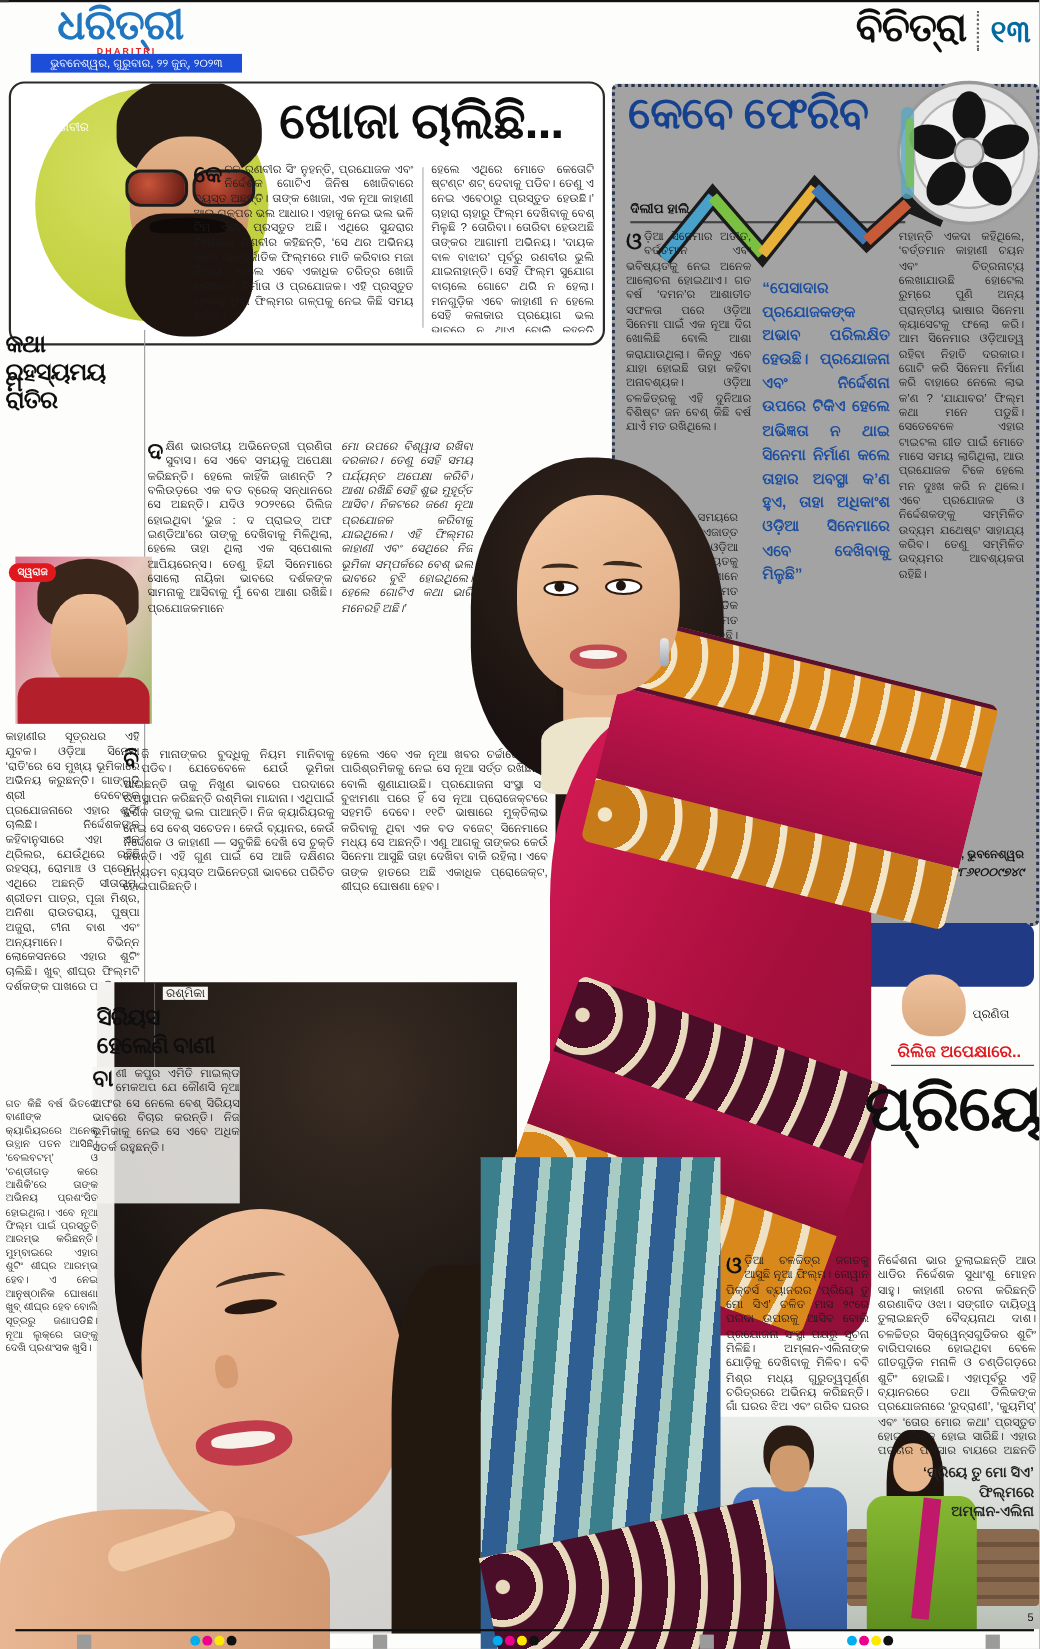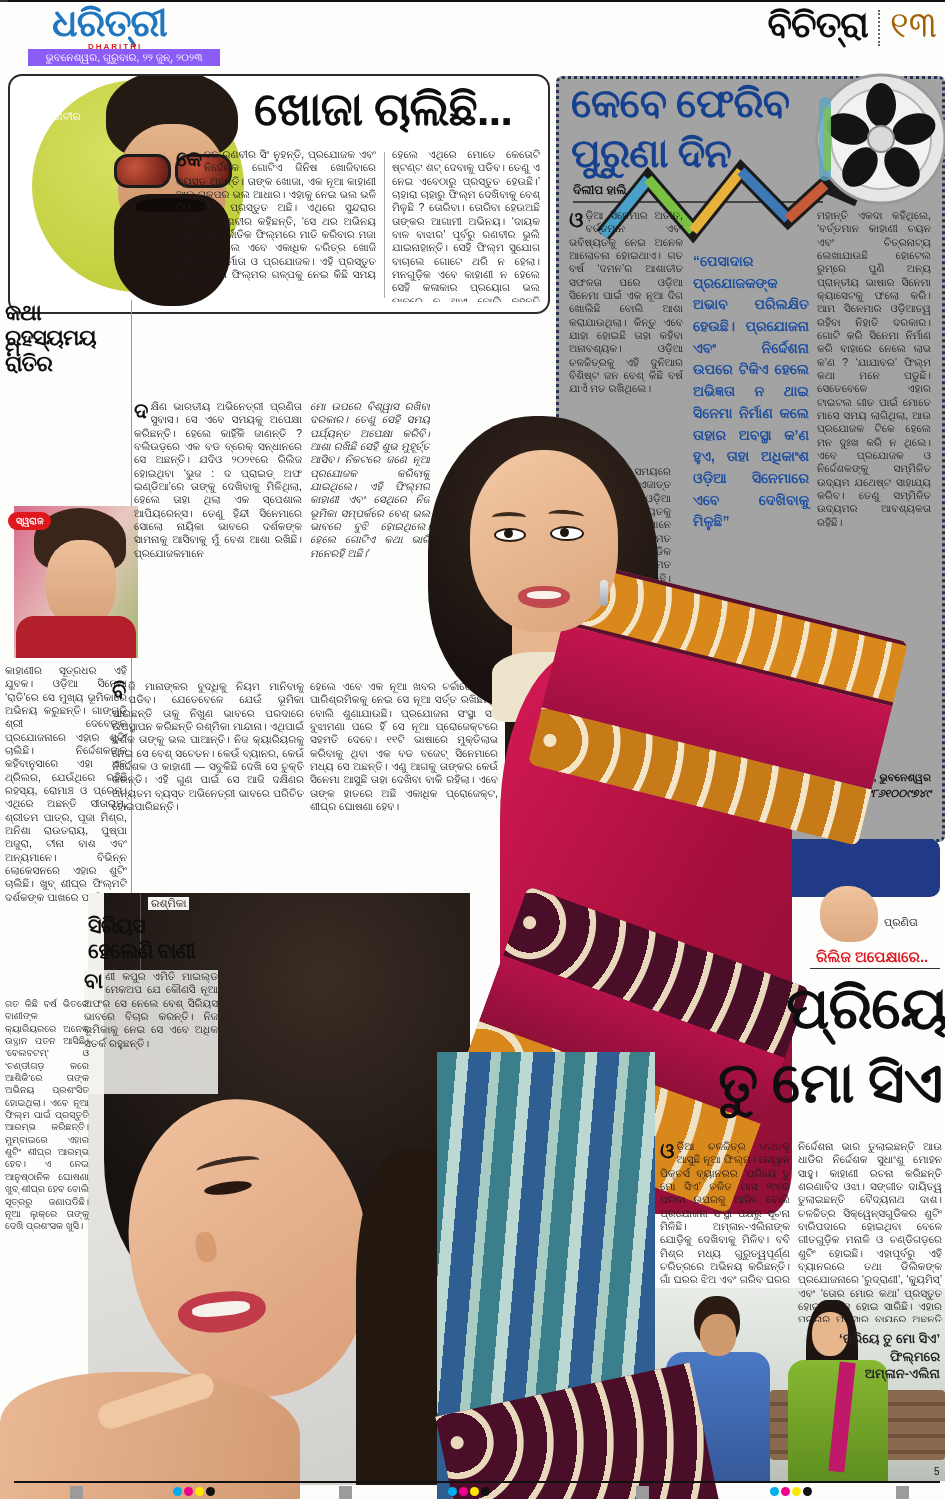--- a/index.html
+++ b/index.html
@@ -23,27 +23,27 @@
 </head>
 <body>
 
 <div id="page">
 
   <div class="abs" style="left:0;top:62;width:945px;height:2px;background:#111;"></div>
   <div class="abs" style="left:0;top:56;width:8px;height:2px;background:#333;"></div>
 
   <div class="abs" style="left:52px;top:2px;font-size:38px;font-weight:900;color:#2176c0;letter-spacing:-1px;">ଧରିତ୍ରୀ</div>
   <div class="abs" style="left:88px;top:42px;font-size:8px;font-weight:bold;color:#e02020;letter-spacing:2px;">DHARITRI</div>
-  <div class="abs" style="left:28px;top:49px;width:192px;height:17px;background:#8b5cf6;color:#fff;font-size:10.5px;
+  <div class="abs" style="left:28px;top:49px;width:192px;height:17px;background:#1d4ed8;color:#fff;font-size:10.5px;
               display:flex;align-items:center;justify-content:center;">ଭୁବନେଶ୍ୱର, ଗୁରୁବାର, ୨୨ ଜୁନ୍, ୨୦୨୩</div>
 
   <div class="abs" style="right:8px;top:4px;display:flex;align-items:flex-end;">
     <span style="font-size:36px;font-weight:800;color:#0e0e0e;letter-spacing:-1px;">ବିଚିତ୍ରା</span>
     <span style="display:inline-block;width:0;height:36px;border-left:2px dotted #666;margin:0 10px;"></span>
-    <span style="font-size:36px;font-weight:400;color:#a16207;">୧୩</span>
+    <span style="font-size:28px;font-weight:700;color:#0369a1;">୧୩</span>
   </div>
 
   <div class="abs" style="left:8px;top:74px;width:538px;height:236px;border:2px solid #2b2b2b;border-radius:14px;overflow:hidden;background:#fff;">
     <div class="abs" style="left:22px;top:4px;width:212px;height:212px;border-radius:50%;
                 background:radial-gradient(circle at 40% 35%,#d6e163,#b9c92f);"></div>
 
     <div>
       <div class="abs" style="left:96px;top:-6px;width:132px;height:92px;background:#241a14;border-radius:48% 52% 40% 40%;"></div>
       <div class="abs" style="left:108px;top:48px;width:108px;height:120px;background:linear-gradient(#e4b48c,#c98d63);border-radius:46% 46% 40% 44%;"></div>
       <div class="abs" style="left:104px;top:78px;width:118px;height:34px;display:flex;gap:4px;">
@@ -59,21 +59,20 @@
 
     <div class="abs txt" style="left:166px;top:72px;width:200px;height:154px;">
       <span class="dropcap">କେ</span><span>ବଳ ରଣବୀର ସିଂ ନୁହନ୍ତି, ପ୍ରଯୋଜକ ଏବଂ ନିର୍ଦ୍ଦେଶକ ଗୋଟିଏ ଜିନିଷ ଖୋଜିବାରେ ବ୍ୟସ୍ତ ଅଛନ୍ତି। ତାଙ୍କ ଖୋଜା, ଏକ ନୂଆ କାହାଣୀ ଆଉ ଗଳ୍ପର ଭଲ ଆଧାର। ଏହାକୁ ନେଇ ଭଲ ଭଳି ଟିମ୍ ଏବେ ପ୍ରସ୍ତୁତ ଅଛି। ଏଥିରେ ସୁନ୍ଦରାର ବିଷୟରେ ରଣବୀର କହିଛନ୍ତି, ‘ସେ ଥର ଅଭିନୟ କଲେ ଆନ୍ତର୍ଜାତିକ ଫିଲ୍ମରେ ମାତି କରିବାର ମଜା ନିଆରା। ହେଲେ ଏବେ ଏକାଧିକ ଚରିତ୍ର ଖୋଜି ଚାଲିଛନ୍ତି ନିର୍ମାତା ଓ ପ୍ରଯୋଜକ। ଏହି ପ୍ରସ୍ତୁତ ହେବାକୁ ଥିବା ଫିଲ୍ମର ଗଳ୍ପକୁ ନେଇ କିଛି ସମୟ ଲାଗିବ।’</span>
     </div>
     <div class="abs colgap" style="left:374px;top:76px;height:146px;"></div>
     <div class="abs txt" style="left:382px;top:72px;width:148px;height:154px;">ହେଲେ ଏଥିରେ ମୋତେ କେତୋଟି ଷ୍ଟଣ୍ଟ ଶଟ୍ ଦେବାକୁ ପଡିବ। ତେଣୁ ଏ ନେଇ ଏବେଠାରୁ ପ୍ରସ୍ତୁତ ହେଉଛି।’ ଚାହାରା ଚାହାରୁ ଫିଲ୍ମ ଦେଖିବାକୁ ବେଶ୍ ମିଳୁଛି ? ତୋରିବା। ତୋରିବା ହେଉଅଛି ତାଙ୍କର ଆଗାମୀ ଅଭିନୟ। ‘ଦାୟକ ବାଳ ବାଝାର’ ପୂର୍ବରୁ ରଣବୀର ଭୁଲି ଯାଇନାହାନ୍ତି। ସେହି ଫିଲ୍ମ ସୁଯୋଗ ବାଚାଲେ ଗୋଟେ ଥରି ନ ହେଲା। ମନଗୁଡ଼ିକ ଏବେ କାହାଣୀ ନ ହେଲେ ସେହି କଳାକାର ପ୍ରୟୋଗ ଭଲ ଭାବରେ ନ ଥାଏ ବୋଲି କହନ୍ତି ରଣବୀର।</div>
   </div>
 
   <div class="abs" style="left:556px;top:76px;width:383px;height:760px;border:3px dotted #27334f;border-radius:6px;background:#a3a3a3;">
     <div class="abs" style="left:12px;top:2px;font-size:40px;font-weight:900;color:#16418e;letter-spacing:-1px;">କେବେ ଫେରିବ</div>
-    <div class="abs" style="left:12px;top:52px;font-size:40px;font-weight:900;color:#16418e;letter-spacing:-1px;">ପୁରୁଣା ଦିନ</div>
     <div class="abs" style="left:14px;top:104px;font-size:12px;font-weight:bold;color:#111;">ଦିଲୀପ ହାଲି</div>
     <div class="abs" style="left:14px;top:122px;width:250px;height:2px;background:#444;"></div>
 
     <svg class="abs" style="left:14px;top:-12px;" width="372" height="180" viewBox="0 0 372 180">
       <polyline points="30,168 75,112 120,164 168,104 215,152 252,118 285,132" fill="none" stroke="#1b1b1b" stroke-width="16"></polyline>
       <polyline points="30,168 75,112" stroke="#49a0c8" stroke-width="10" fill="none"></polyline>
       <polyline points="75,112 120,164" stroke="#7ac143" stroke-width="10" fill="none"></polyline>
       <polyline points="120,164 168,104" stroke="#e8b23a" stroke-width="10" fill="none"></polyline>
       <polyline points="168,104 215,152" stroke="#3e78b5" stroke-width="10" fill="none"></polyline>
       <polyline points="215,152 252,118" stroke="#c75b38" stroke-width="10" fill="none"></polyline>
@@ -188,21 +187,20 @@
 
     <div class="abs" style="left:437px;top:1052px;width:218px;height:447px;z-index:5;
          background:repeating-linear-gradient(95deg,#3c7f8c 0 20px,#bcd8d2 20px 32px,#2f5f92 32px 54px,#a8ccc4 54px 64px);"></div>
     <div class="abs" style="left:448px;top:1388px;width:260px;height:150px;transform:rotate(-12deg);z-index:6;
          background:repeating-radial-gradient(circle at 16px 30px,#e9d9bc 0 6px,rgba(0,0,0,0) 7px 30px),#4a0e28;"></div>
   </div>
 
   <div class="abs" style="left:816px;top:948px;width:126px;font-size:15px;font-weight:800;color:#e0181e;z-index:6;">ରିଲିଜ ଅପେକ୍ଷାରେ..</div>
   <div class="abs" style="left:810px;top:968px;width:130px;height:1px;background:#333;z-index:6;"></div>
   <div class="abs hl-black" style="left:786px;top:974px;font-size:58px;z-index:6;">ପ୍ରିୟେ</div>
-  <div class="abs hl-black" style="left:664px;top:1050px;width:278px;text-align:right;font-size:56px;z-index:6;">ତୁ ମୋ ସିଏ</div>
   <div class="abs txt" style="left:660px;top:1140px;width:130px;height:146px;z-index:6;">
     <span class="dropcap">ଓ</span><span>ଡ଼ିଆ ଚଳଚ୍ଚିତ୍ର ଜଗତକୁ ଆସୁଛି ନୂଆ ଫିଲ୍ମ। ନୋୱାନ ପିକ୍ଚର୍ସ ବ୍ୟାନରର ‘ପ୍ରିୟେ ତୁ ମୋ ସିଏ’ ଚଳିତ ମାସ ୨୯ରେ ପରଦା ଉପରକୁ ଆସିବ ବୋଲି ପ୍ରଯୋଜନା ସଂସ୍ଥା ପକ୍ଷରୁ ସୂଚନା ମିଳିଛି। ଅମ୍ଳାନ-ଏଲିନାଙ୍କ ଯୋଡ଼ିକୁ ଦେଖିବାକୁ ମିଳିବ। ବବି ମିଶ୍ର ମଧ୍ୟ ଗୁରୁତ୍ୱପୂର୍ଣ୍ଣ ଚରିତ୍ରରେ ଅଭିନୟ କରିଛନ୍ତି। ଗାଁ ଘରର ଝିଅ ଏବଂ ଗରିବ ଘରର ଝିଅ ଭିତରେ ଦୃଷ୍ଟିଭଙ୍ଗୀର ଭିନ୍ନ ଧରଣର କାହାଣୀକୁ ନେଇ ଫିଲ୍ମଟି ପ୍ରସ୍ତୁତ।</span>
   </div>
   <div class="abs txt" style="left:798px;top:1140px;width:144px;height:182px;z-index:6;">ନିର୍ଦ୍ଦେଶନା ଭାର ତୁଲାଇଛନ୍ତି ଆଉ ଧାଡିର ନିର୍ଦ୍ଦେଶକ ସୁଧାଂଶୁ ମୋହନ ସାହୁ। କାହାଣୀ ରଚନା କରିଛନ୍ତି ଶରଣାବିଦ ଓଝା। ସଙ୍ଗୀତ ଦାୟିତ୍ୱ ତୁଲାଇଛନ୍ତି ବୈଦ୍ୟନାଥ ଦାଶ। ଚଳଚ୍ଚିତ୍ର ସିକ୍ୱେନ୍ସଗୁଡିକର ଶୁଟିଂ ବାରିପଦାରେ ହୋଇଥିବା ବେଳେ ଗୀତଗୁଡ଼ିକ ମନାଳି ଓ ଚଣ୍ଡିଗଡ଼ରେ ଶୁଟିଂ ହୋଇଛି। ଏହାପୂର୍ବରୁ ଏହି ବ୍ୟାନରରେ ତଥା ଡିଲିକଙ୍କ ପ୍ରଯୋଜନାରେ ‘ରୁଦ୍ରାଣୀ’, ‘କ୍ୟୁମିସ୍’ ଏବଂ ‘ତୋର ମୋର କଥା’ ପ୍ରସ୍ତୁତ ହୋଇ ରିଲିଜ ହୋଇ ସାରିଛି। ଏହାର ପ୍ରଚାର ପ୍ରସାର ବାୟୁରେ ଅଛନ୍ତି ପ୍ରଣୟ ଜୋଠ।</div>
 
   <div>
     <div class="abs" style="left:650px;top:1288px;width:295px;height:193px;background:linear-gradient(#e9ece8,#cdd4cc 70%,#b9bfb6);z-index:2;"></div>
     <div class="abs" style="left:770px;top:1390px;width:175px;height:70px;background:repeating-linear-gradient(#8a6a4e 0 12px,#6e523b 12px 16px);border-radius:4px;z-index:3;"></div>
     <div class="abs" style="left:694px;top:1296px;width:46px;height:52px;background:#2a1c12;border-radius:46%;z-index:4;"></div>
     <div class="abs" style="left:700px;top:1314px;width:36px;height:42px;background:#cf9a6e;border-radius:44%;z-index:5;"></div>

